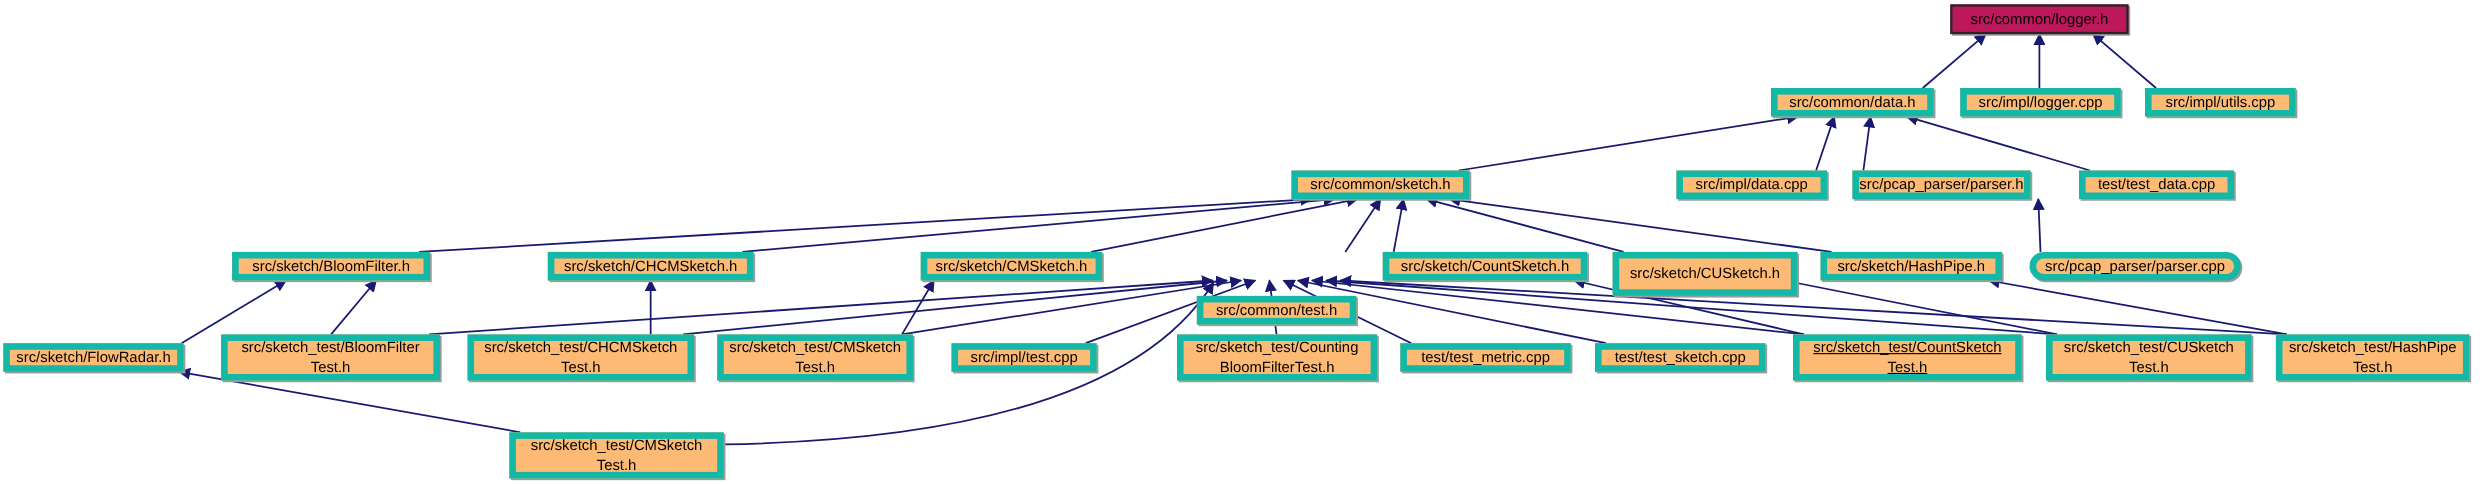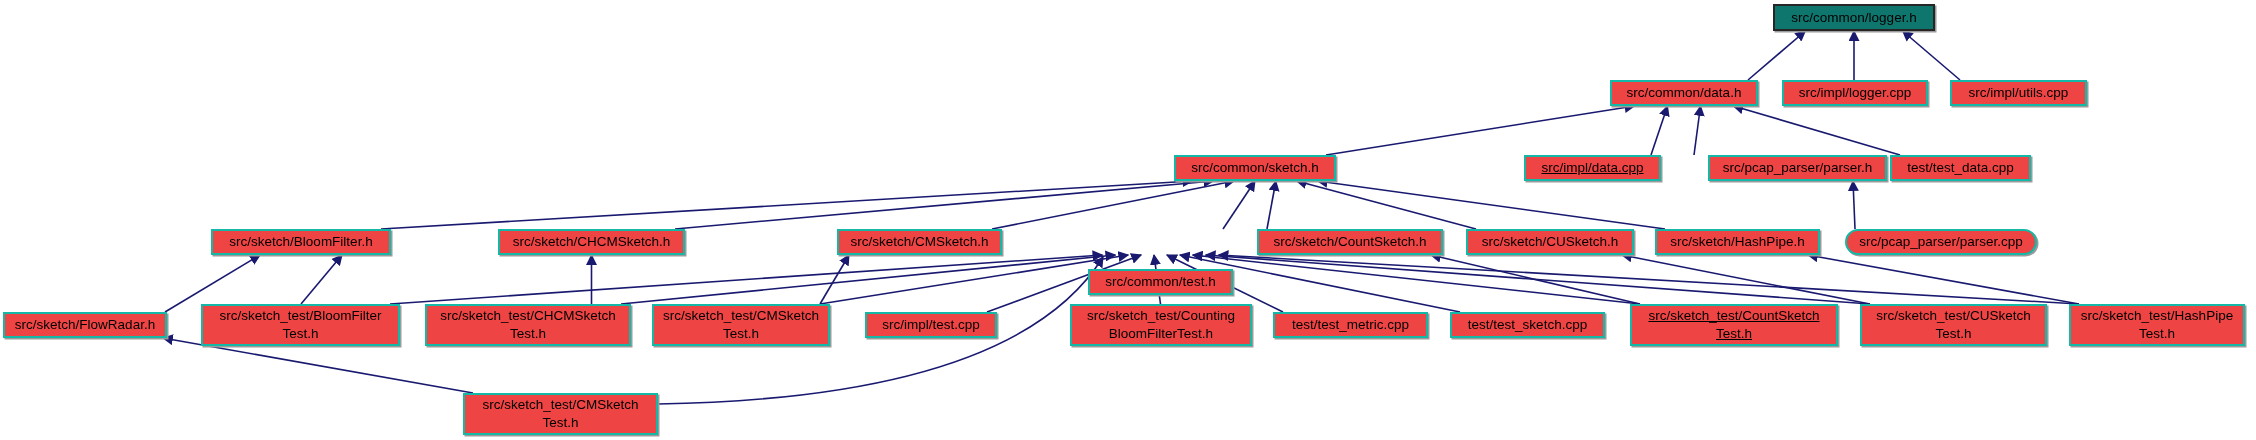--- a/index.html
+++ b/index.html
@@ -17,36 +17,36 @@
   }
   #edge-layer {
     position: absolute;
     left: 0;
     top: 0;
     pointer-events: none;
   }
   .node {
     position: absolute;
     box-sizing: border-box;
-    background: #ef4444;
-    border: 2px solid #14b8a6;
+    background: #fdba74;
+    border: 6px solid #14b8a6;
     box-shadow: 1.5px 1.5px 0 #9b9b9b;
     display: flex;
     flex-direction: column;
     align-items: center;
     justify-content: center;
     text-align: center;
     font-size: 13.5px;
     line-height: 1.3;
     color: #000000;
     white-space: nowrap;
     cursor: pointer;
   }
   .node.highlight {
-    background: #0f766e;
+    background: #be185d;
     border: 2px solid #262626;
   }
 </style>
 </head>
 <body>
 
 <div id="canvas">
   <svg id="edge-layer" width="2256" height="440">
       <defs>
         <marker id="arrow" viewBox="0 0 10 10" refX="9" refY="5" markerWidth="11" markerHeight="11" markerUnits="userSpaceOnUse" orient="auto">
@@ -97,45 +97,45 @@
       </div>
       <div class="node" style="left: 1782px; top: 80px; width: 146px; height: 26px;">
         <span>src/impl/logger.cpp</span>
       </div>
       <div class="node" style="left: 1950px; top: 80px; width: 137px; height: 26px;">
         <span>src/impl/utils.cpp</span>
       </div>
       <div class="node" style="left: 1174px; top: 155px; width: 162px; height: 26px;">
         <span>src/common/sketch.h</span>
       </div>
-      <div class="node" style="left: 1524px; top: 155px; width: 137px; height: 26px; text-decoration: underline;">
+      <div class="node" style="left: 1524px; top: 155px; width: 137px; height: 26px;">
         <span>src/impl/data.cpp</span>
       </div>
-      <div class="node" style="left: 1684px; top: 155px; width: 179px; height: 26px; margin-left: 24px;">
+      <div class="node" style="left: 1684px; top: 155px; width: 162px; height: 26px;">
         <span>src/pcap_parser/parser.h</span>
       </div>
       <div class="node" style="left: 1890px; top: 155px; width: 141px; height: 26px;">
         <span>test/test_data.cpp</span>
       </div>
       <div class="node" style="left: 211px; top: 229px; width: 180px; height: 26px;">
         <span>src/sketch/BloomFilter.h</span>
       </div>
       <div class="node" style="left: 498px; top: 229px; width: 187px; height: 26px;">
         <span>src/sketch/CHCMSketch.h</span>
       </div>
       <div class="node" style="left: 837px; top: 229px; width: 165px; height: 26px;">
         <span>src/sketch/CMSketch.h</span>
       </div>
       <div class="node" style="left: 1088px; top: 229px; width: 145px; height: 26px; margin-top: 40px;">
         <span>src/common/test.h</span>
       </div>
       <div class="node" style="left: 1257px; top: 229px; width: 186px; height: 26px;">
         <span>src/sketch/CountSketch.h</span>
       </div>
-      <div class="node" style="left: 1466px; top: 229px; width: 168px; height: 26px;">
+      <div class="node" style="left: 1466px; top: 229px; width: 168px; height: 40px;">
         <span>src/sketch/CUSketch.h</span>
       </div>
       <div class="node" style="left: 1655px; top: 229px; width: 165px; height: 26px;">
         <span>src/sketch/HashPipe.h</span>
       </div>
       <div class="node" style="left: 1845px; top: 229px; width: 192px; height: 26px; border-radius: 13px;">
         <span>src/pcap_parser/parser.cpp</span>
       </div>
       <div class="node" style="left: 3px; top: 312px; width: 164px; height: 26px;">
         <span>src/sketch/FlowRadar.h</span>

